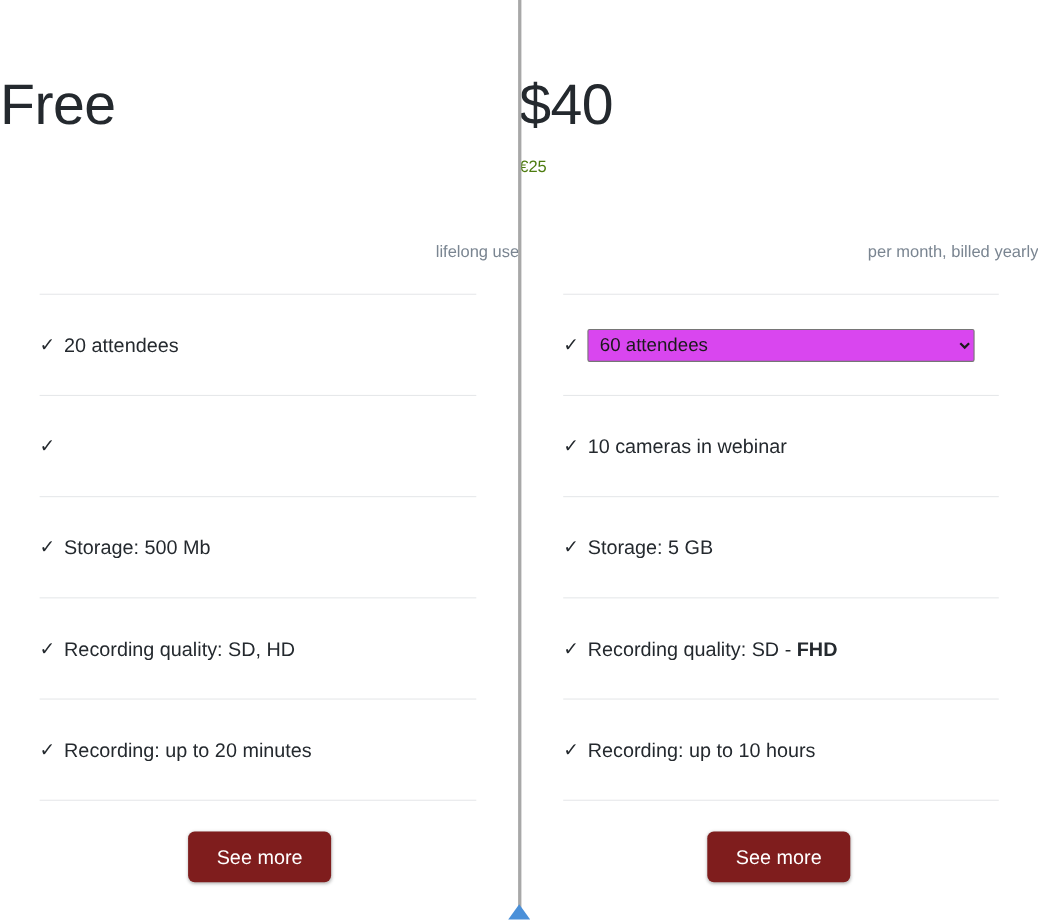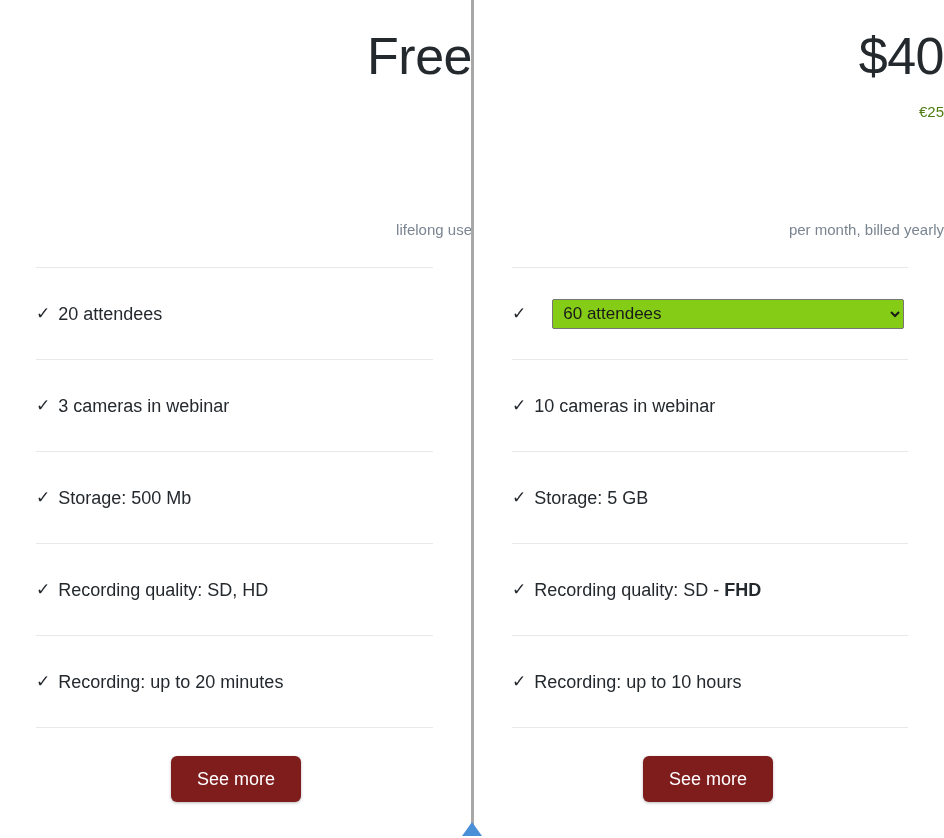--- a/index.html
+++ b/index.html
@@ -50,22 +50,22 @@
     width: 0;
     height: 0;
     border-left: 10px solid transparent;
     border-right: 10px solid transparent;
     border-bottom: 14px solid #4a90d9;
     z-index: 6;
   }
 
   
   .plan-head {
-    padding-top: 26px;
-    text-align: right;
+    padding-top: 66px;
+    text-align: left;
     height: 203px;
     box-sizing: border-box;
   }
   .price-main {
     font-size: 52px;
     line-height: 60px;
     font-weight: 400;
     color: #24292e;
     letter-spacing: -0.5px;
     margin: 0;
@@ -132,23 +132,22 @@
   .feature.has-select { }
   .attendee-select {
     font-family: "Liberation Sans", sans-serif;
     font-size: 17px;
     color: #1a1a1a;
     height: 30px;
     width: 352px;
     padding: 2px 6px;
     border: 1px solid #767676;
     border-radius: 2px;
-    background: #84cc16;
+    background: #d946ef;
     box-sizing: border-box;
-    margin-left: 18px;
   }
 
   
   .cta-wrap {
     text-align: center;
     padding-top: 28px;
   }
   .cta {
     display: inline-block;
     font-family: "Liberation Sans", sans-serif;
@@ -175,21 +174,20 @@
     </div>
     <div class="plan-note">lifelong use</div>
 
     <ul class="features">
       <li class="feature">
         <span class="check">✓</span>
         <span class="feature-text">20 attendees</span>
       </li>
       <li class="feature">
         <span class="check">✓</span>
-        <span class="feature-text">3 cameras in webinar</span>
       </li>
       <li class="feature">
         <span class="check">✓</span>
         <span class="feature-text">Storage: 500 Mb</span>
       </li>
       <li class="feature">
         <span class="check">✓</span>
         <span class="feature-text">Recording quality: SD, HD</span>
       </li>
       <li class="feature">

